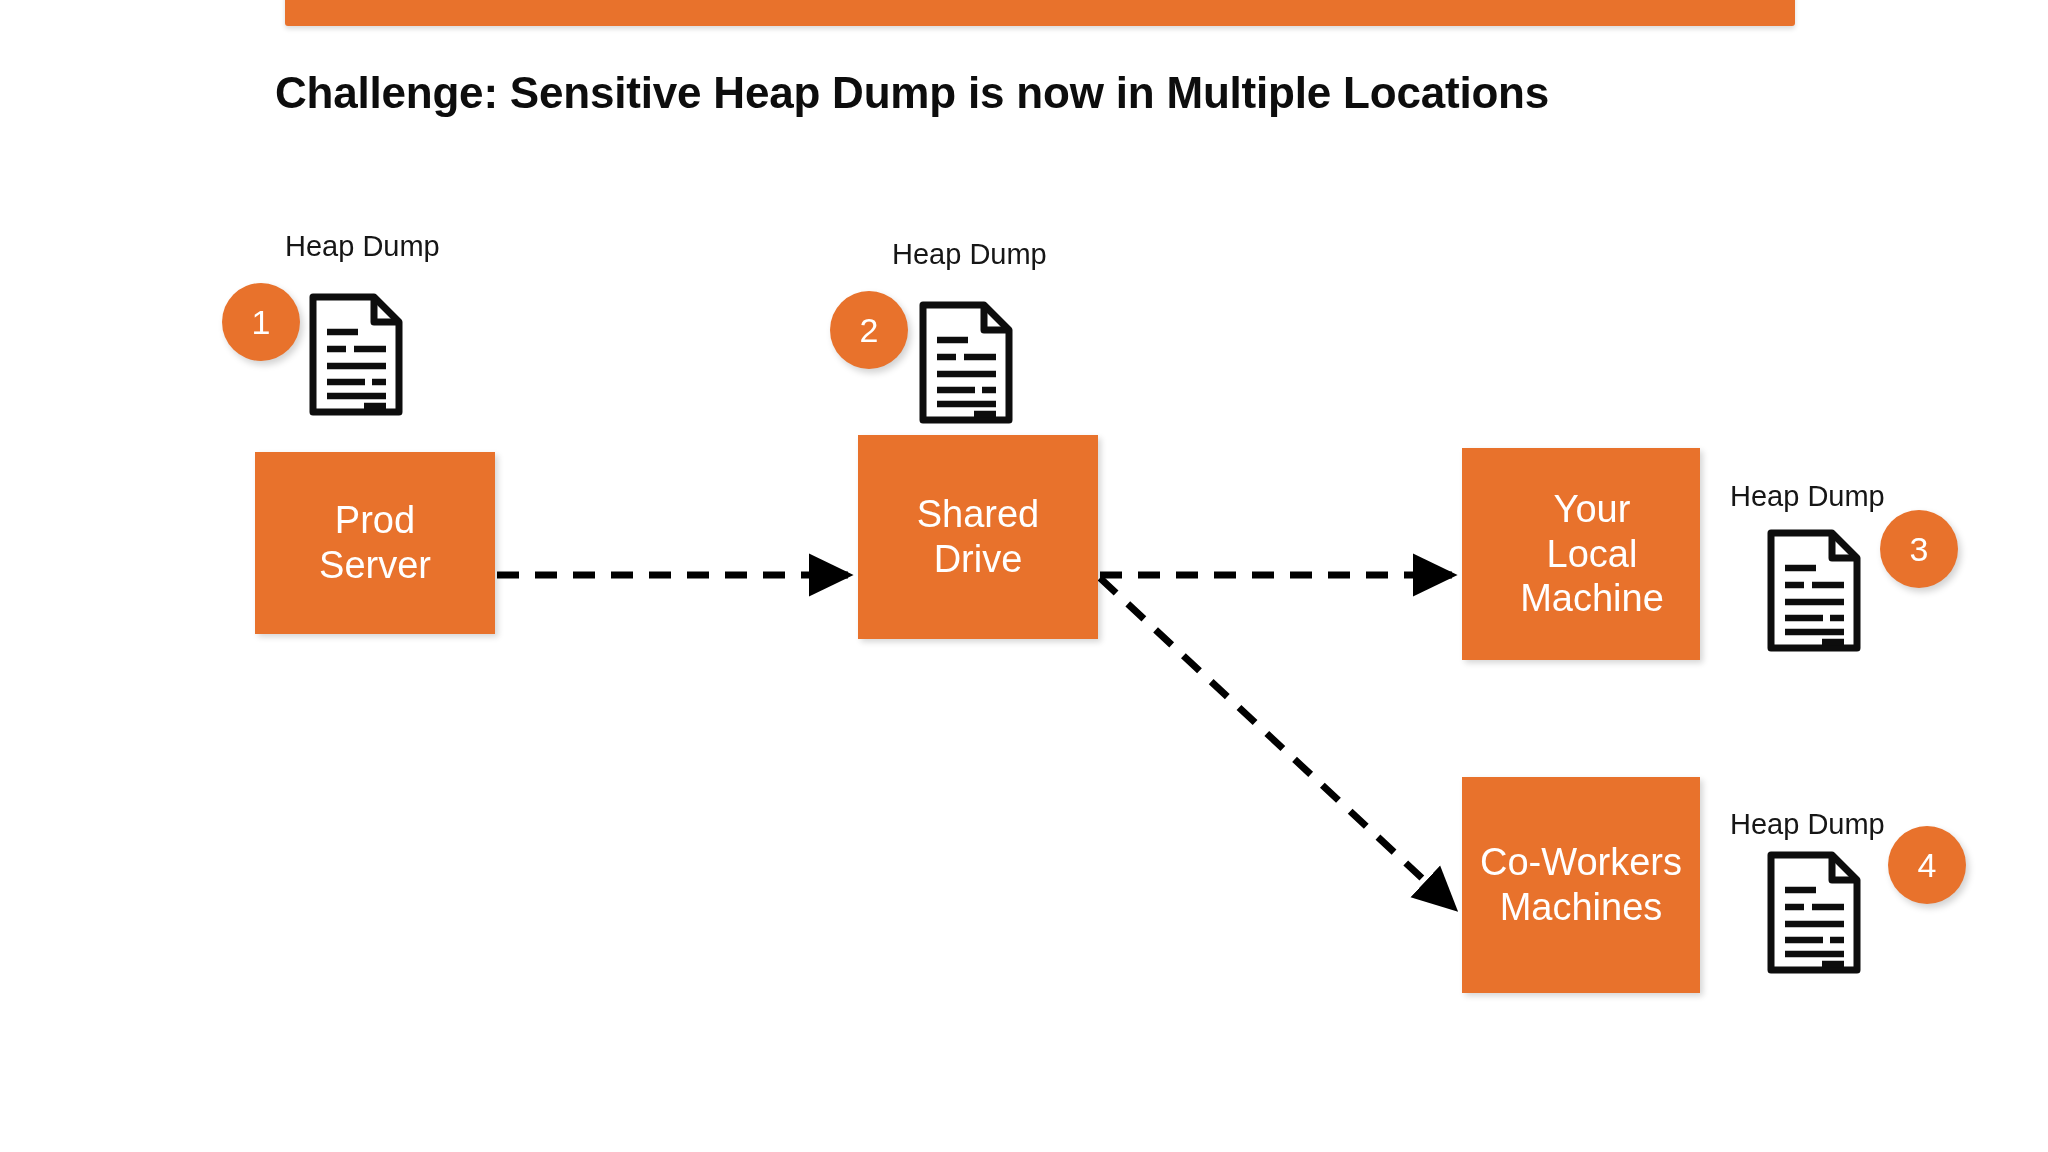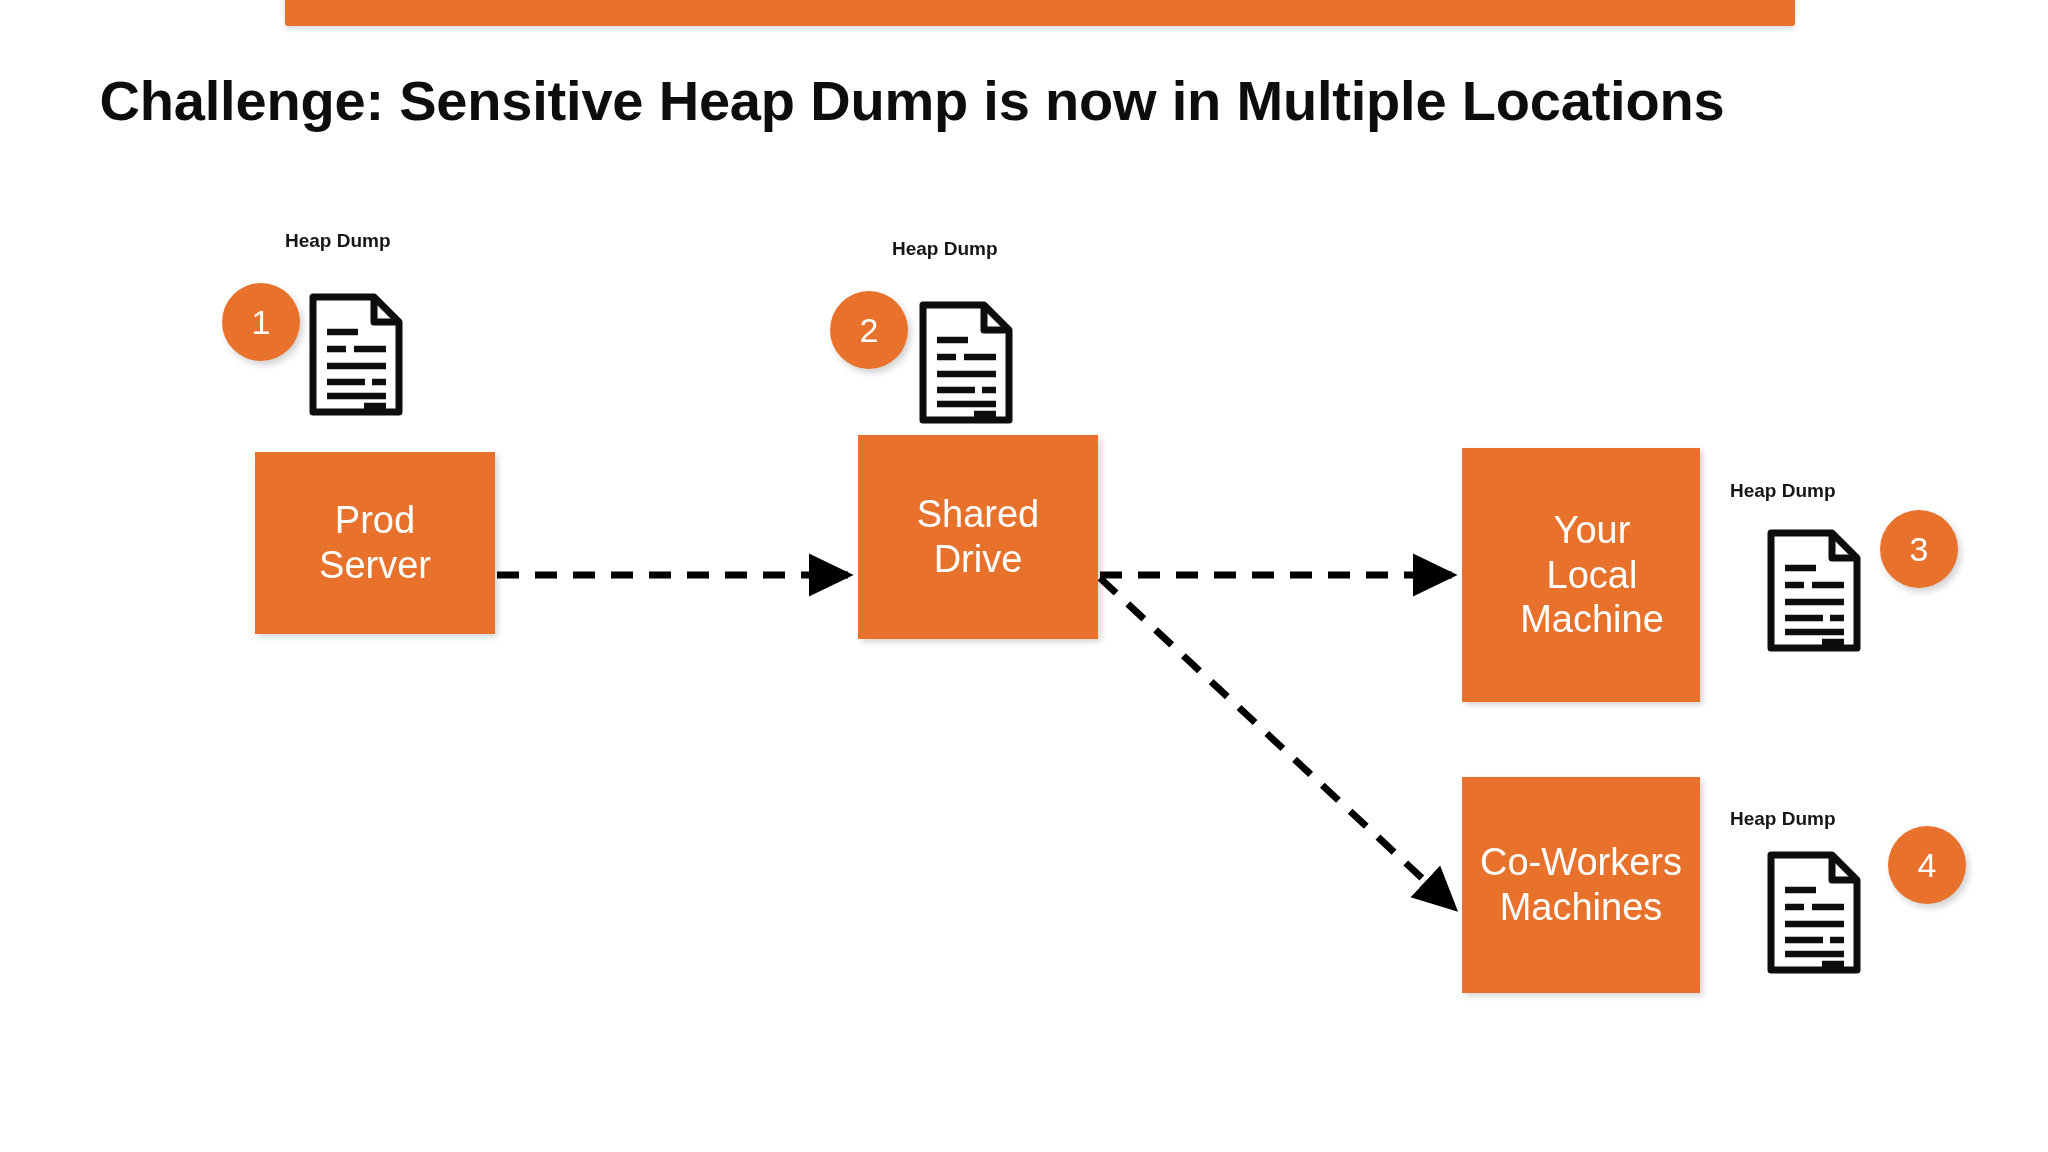--- a/index.html
+++ b/index.html
@@ -28,21 +28,21 @@
     box-shadow: 0 3px 5px rgba(0,0,0,0.14);
   }
 
   
   #slide-title {
     position: absolute;
     left: 0;
     top: 68px;
     width: 1824px;
     text-align: center;
-    font-size: 56px;
+    font-size: 44px;
     font-weight: bold;
     color: #0d0d0d;
     letter-spacing: -0.2px;
     white-space: nowrap;
   }
 
   
   #diagram {
     position: absolute;
     left: 0;
@@ -65,33 +65,33 @@
     color: #FFFFFF;
     font-size: 38px;
     line-height: 1.18;
     text-align: center;
     white-space: pre-line;
     font-weight: 400;
   }
 
   #node-prod-server   { left: 255px;  top: 452px; width: 240px; height: 182px; }
   #node-shared-drive  { left: 858px;  top: 435px; width: 240px; height: 204px; }
-  #node-local-machine { left: 1462px; top: 448px; width: 238px; height: 254px; padding-left: 22px; }
+  #node-local-machine { left: 1462px; top: 448px; width: 238px; height: 212px; padding-left: 22px; }
   #node-coworkers     { left: 1462px; top: 777px; width: 238px; height: 216px; }
 
   
   .dump-group {
     position: absolute;
   }
   .dump-caption {
     position: absolute;
-    font-size: 19px;
+    font-size: 29px;
     color: #161616;
     white-space: nowrap;
-    font-weight: 700;
+    font-weight: 400;
   }
   .badge {
     position: absolute;
     width: 78px;
     height: 78px;
     border-radius: 50%;
     background: #E8722C;
     box-shadow: 3px 4px 7px rgba(0,0,0,0.18);
     color: #FFFFFF;
     font-size: 34px;

